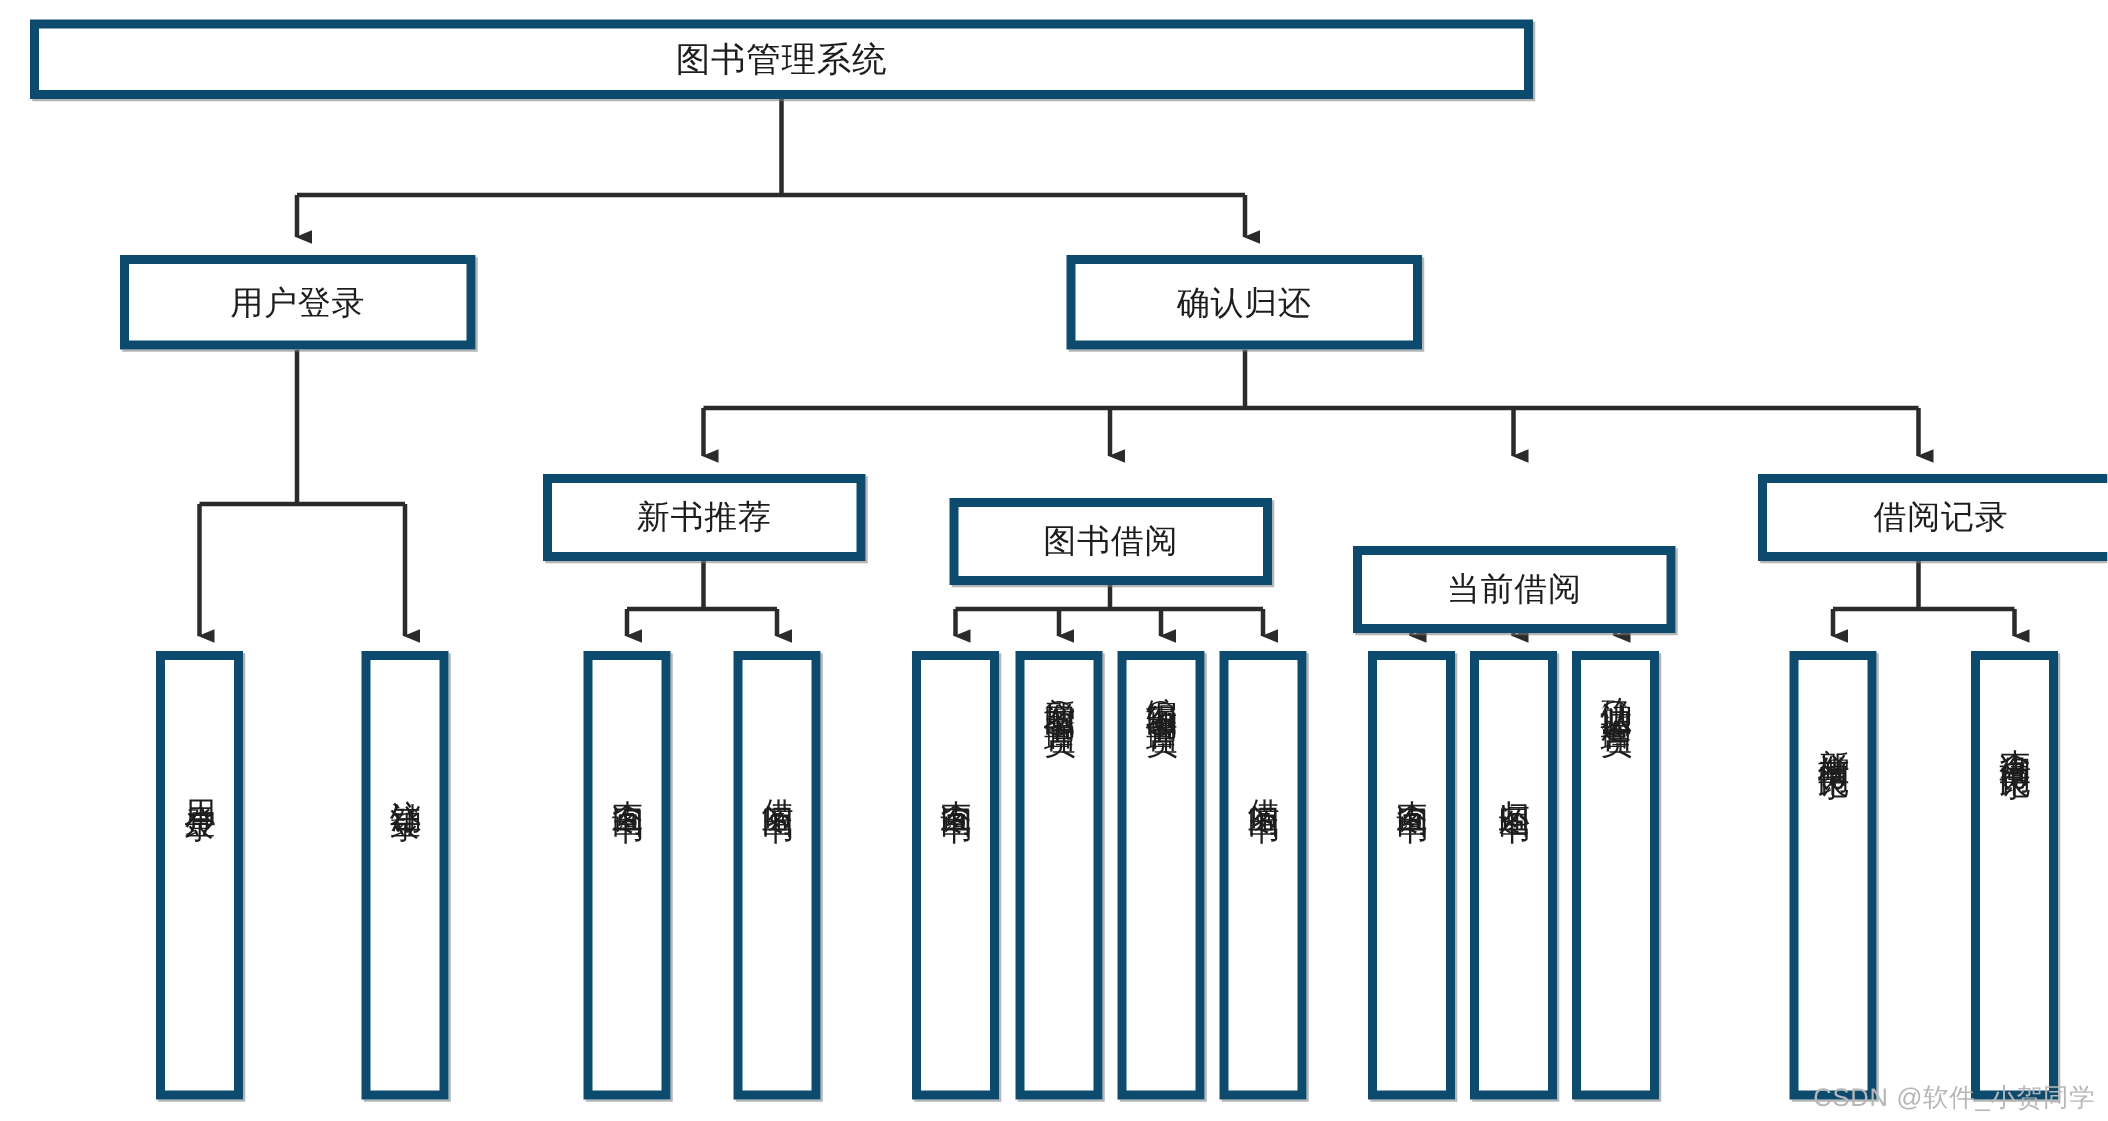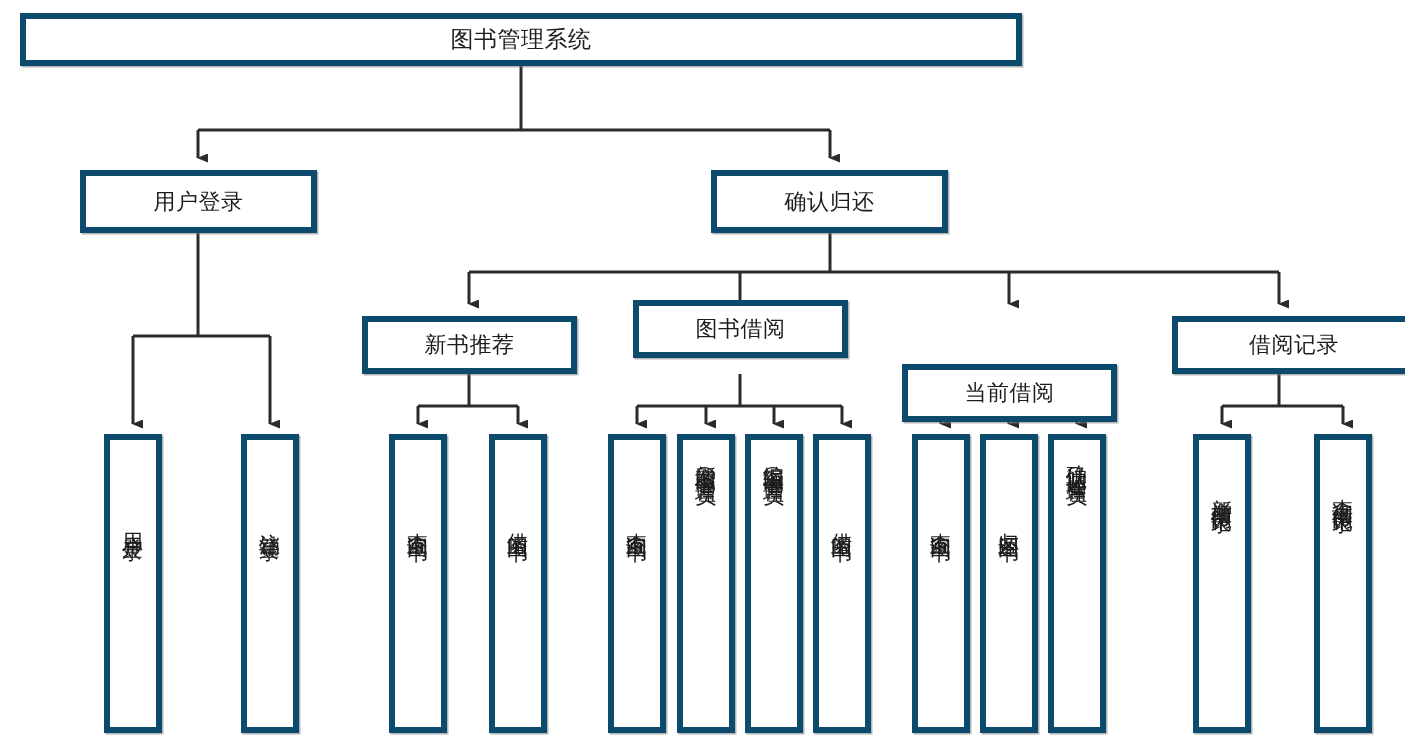--- a/index.html
+++ b/index.html
@@ -135,21 +135,21 @@
   <div class="node horizontal" style="left:80px; top:170px; width:237px; height:63px;">
     <span class="node-label">用户登录</span>
   </div>
   <div class="node horizontal" style="left:711px; top:170px; width:237px; height:63px;">
     <span class="node-label">确认归还</span>
   </div>
 
   <div class="node horizontal" style="left:362px; top:316px; width:215px; height:58px;">
     <span class="node-label">新书推荐</span>
   </div>
-  <div class="node horizontal" style="left:633px; top:300px; width:215px; height:58px;">
+  <div class="node horizontal" style="left:633px; top:332px; width:215px; height:58px;">
     <span class="node-label">图书借阅</span>
   </div>
   <div class="node horizontal" style="left:902px; top:316px; width:215px; height:58px;margin-top:48px;">
     <span class="node-label">当前借阅</span>
   </div>
   <div class="node horizontal" style="left:1172px; top:316px; width:244px; height:58px;">
     <span class="node-label">借阅记录</span>
   </div>
 
   <div class="node vertical" style="left:104px; top:434px; width:58px; height:299px; padding-top:76px;">
@@ -189,14 +189,15 @@
     <span class="node-label">确认归还（管理员）</span>
   </div>
 
   <div class="node vertical" style="left:1193px; top:434px; width:58px; height:299px; padding-top:42px;">
     <span class="node-label">新增借阅记录</span>
   </div>
   <div class="node vertical" style="left:1314px; top:434px; width:58px; height:299px; padding-top:42px;">
     <span class="node-label">查询借阅记录</span>
   </div>
 
+  <div id="watermark">CSDN @软件_小贺同学</div>
 
 </div>
 
 </body></html>

